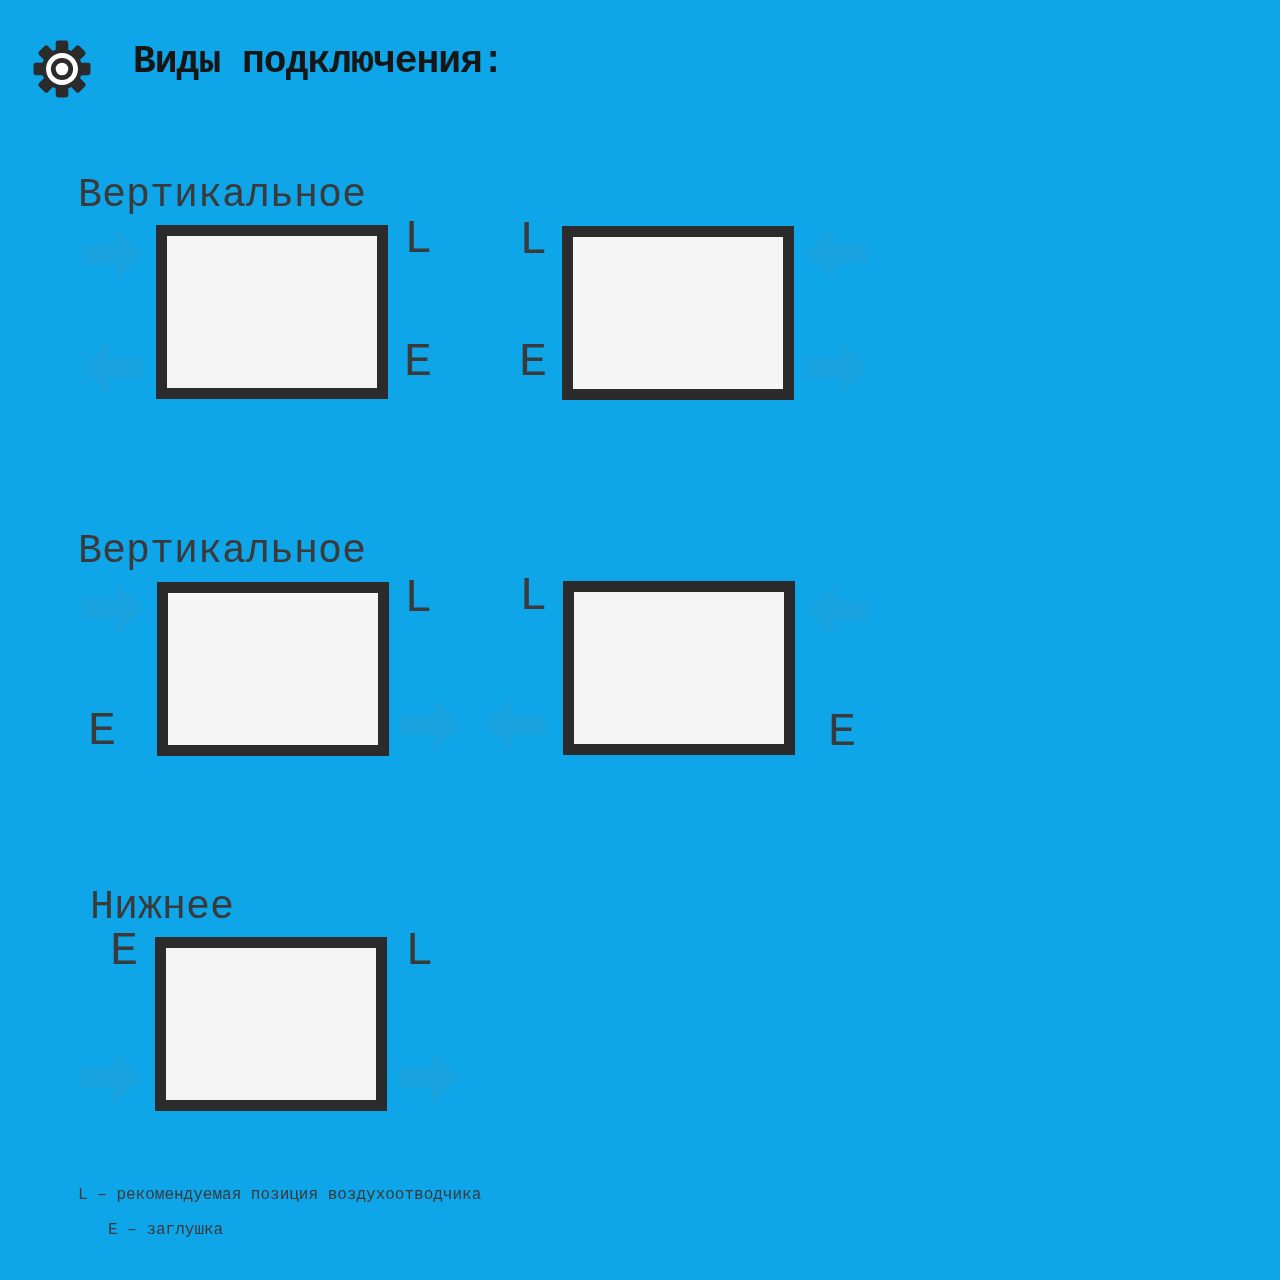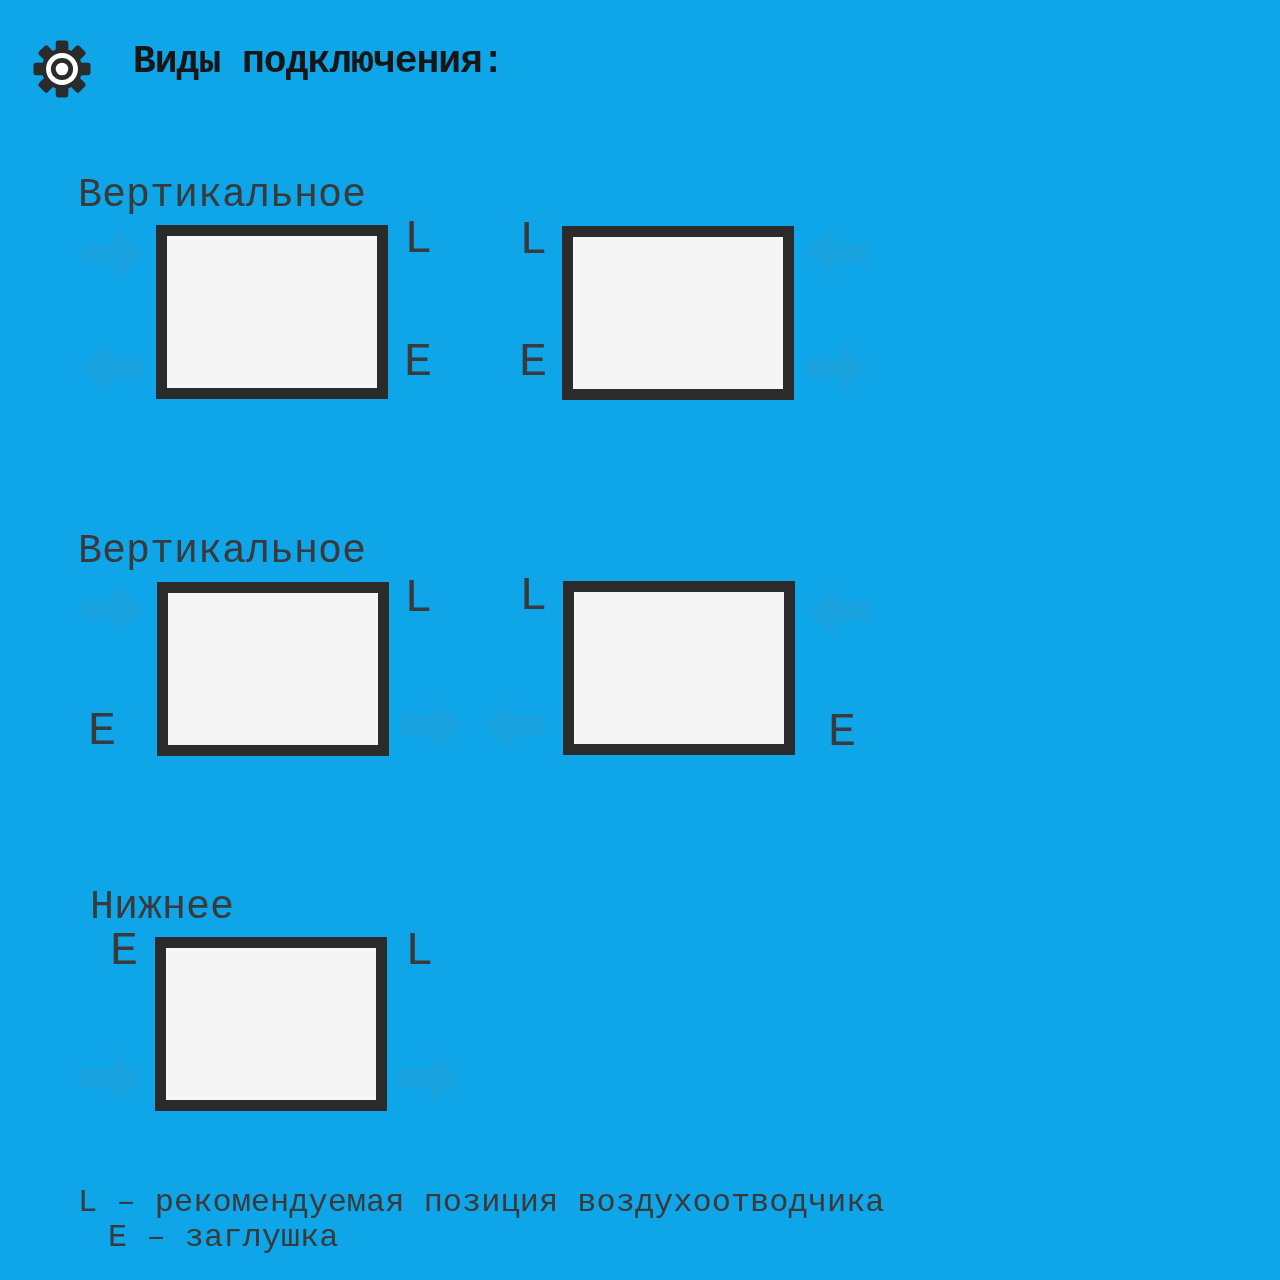--- a/index.html
+++ b/index.html
@@ -77,21 +77,21 @@
   .v2-out{left:806px;top:342px;}
   .d1-in {left:82px; top:583px;}
   .d1-out{left:400px;top:699px;}
   .d2-in {left:807px;top:585px;}
   .d2-out{left:483px;top:699px;}
   .b1-in {left:80px; top:1052px;}
   .b1-out{left:398px;top:1052px;}
 
   
   .legend-line{
-    font-size:32px;font-weight:300;line-height:1;
+    font-size:16px;font-weight:300;line-height:1;
     color:#3a3a3a;white-space:nowrap;
   }
   .legend-1{left:78px;top:1187px;}
   .legend-2{left:78px;top:1222px;margin-left:30px;}
 </style>
 </head>
 <body>
 
 <div class="page">
 

